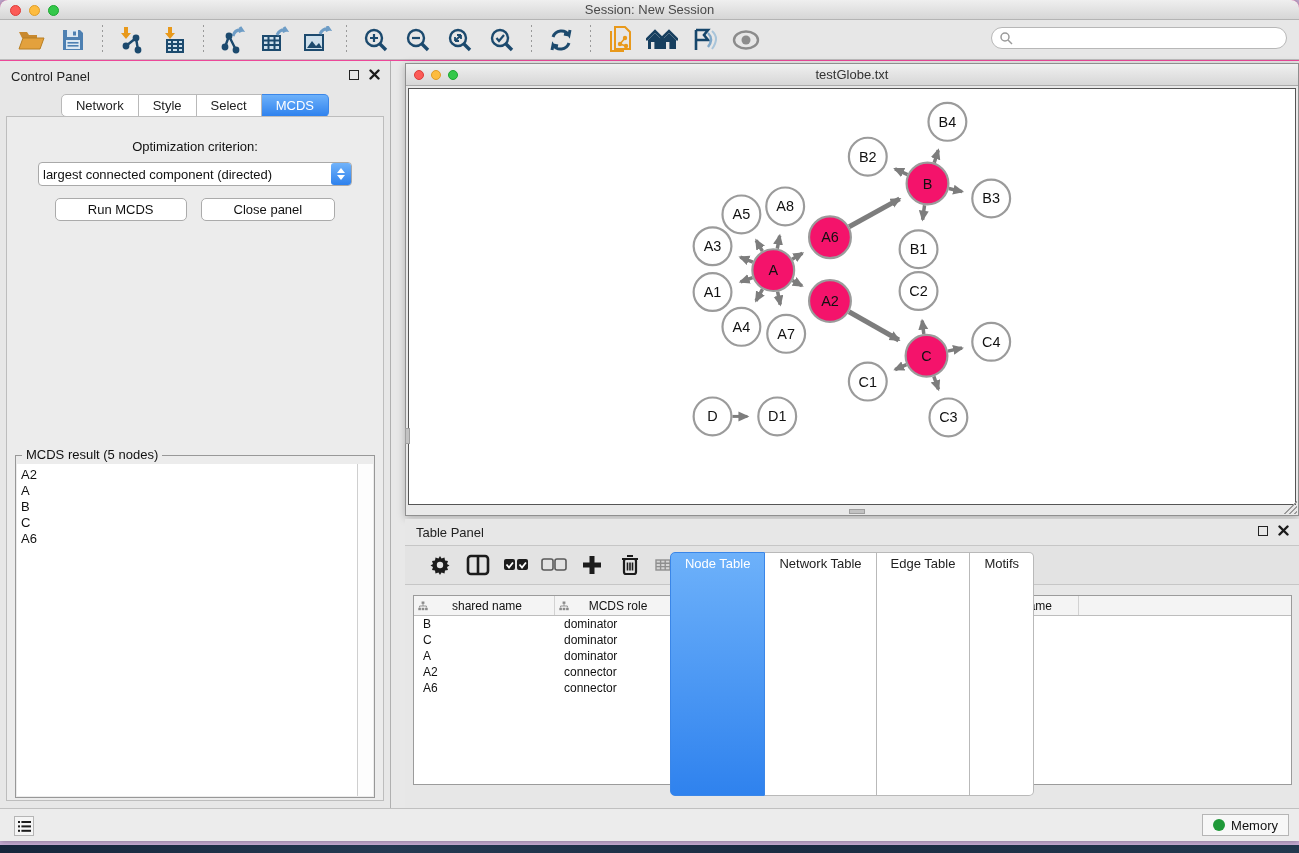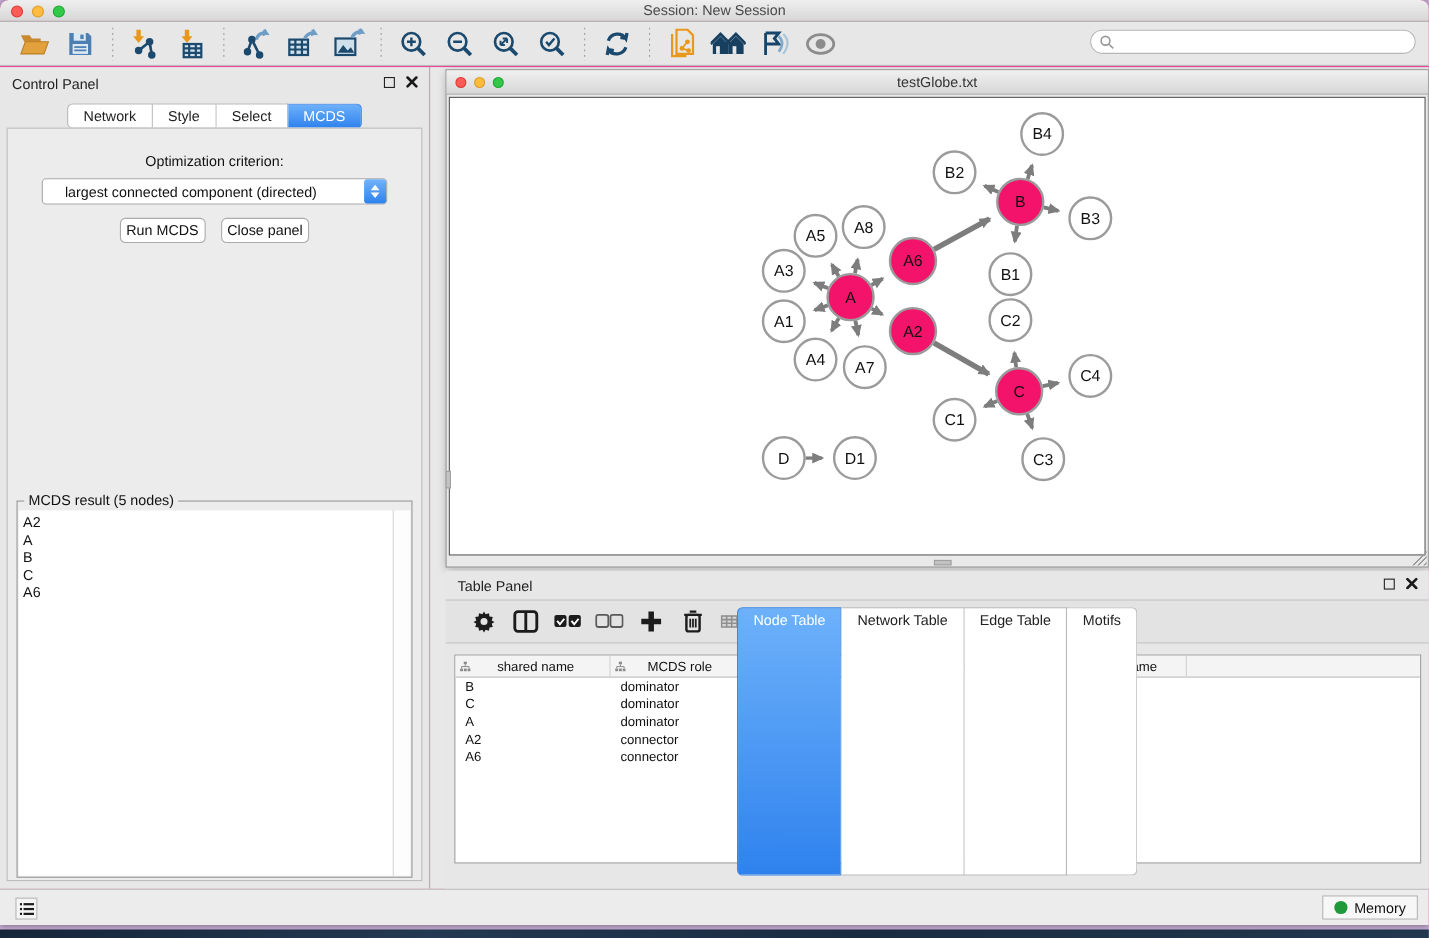--- a/index.html
+++ b/index.html
@@ -52,29 +52,29 @@
   .ctab { font-size:13px; padding:3px 14px; background:#fff; border:1px solid #b9b9b9;
     border-left:none; color:#222; }
   .ctab:first-child { border-left:1px solid #b9b9b9; border-radius:5px 0 0 5px; }
   .ctab:last-child { border-radius:0 5px 5px 0; }
   .ctab.selected { background:linear-gradient(#6db1fa,#2f82ee); color:#fff; border-color:#3a86e8;text-align:right; }
   .cp-body { position:absolute; left:6px; right:6px; top:55px; height:685px;
     background:#ececec; border:1px solid #bdbdbd; }
   .crit-label { margin-top:22px; text-align:center; font-size:13px; color:#111; }
   .combo { position:relative; margin:8px auto 0; width:314px; height:24px; background:#fff;
     border:1px solid #a9a9a9; border-radius:4px; display:flex; align-items:center; }
-  .combo-text { flex:1; font-size:13px; padding-left:20px; color:#111; white-space:nowrap; }
+  .combo-text { flex:1; font-size:13px; padding-left:4px; color:#111; white-space:nowrap; }
   .combo-btn { width:20px; height:22px; border-radius:3px; margin-right:0;
     background:linear-gradient(#71b3fa,#2e81ed); display:flex; flex-direction:column;
     align-items:center; justify-content:center; gap:2px; }
   .chev-up { width:0; height:0; border-left:4px solid transparent; border-right:4px solid transparent; border-bottom:5px solid #fff; }
   .chev-dn { width:0; height:0; border-left:4px solid transparent; border-right:4px solid transparent; border-top:5px solid #fff; }
   .btn-row { display:flex; justify-content:center; gap:14px; margin-top:12px; }
   .btn { background:#fff; border:1px solid #ababab; border-radius:5px; font-size:13px;
-    padding:3px 5px; color:#111; }
+    padding:3px 32px; color:#111; }
   .groupbox { position:absolute; left:8px; right:8px; top:338px; bottom:2px;
     border:1px solid #989898; }
   .groupbox legend-t { position:absolute; top:-9px; left:6px; background:#ececec;
     padding:0 4px; font-size:13px; color:#111; }
   .result-list { position:absolute; left:1px; top:8px; right:16px; bottom:1px;
     background:#fff; border-right:1px solid #cfcfcf; padding:3px 0 0 4px; }
   .result-item { font-size:13px; color:#111; line-height:16px; }
   .result-scroll { position:absolute; right:1px; top:8px; width:15px; bottom:1px; background:#fdfdfd; }
 
   

